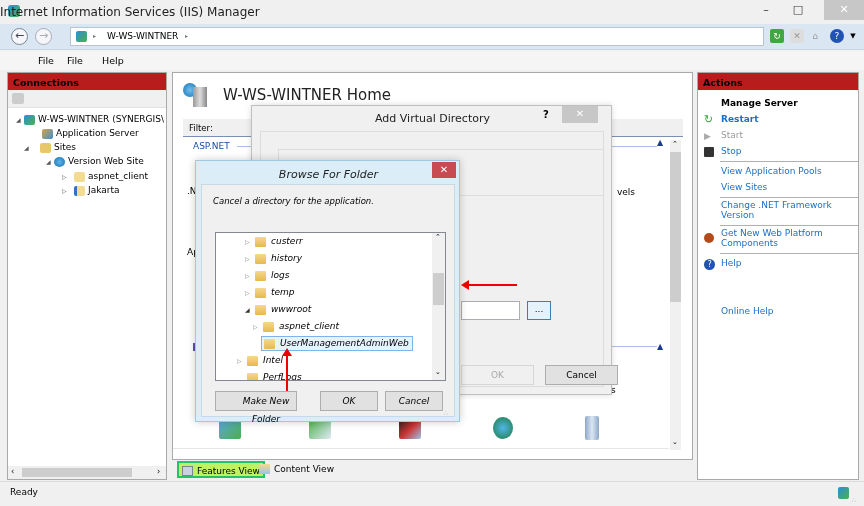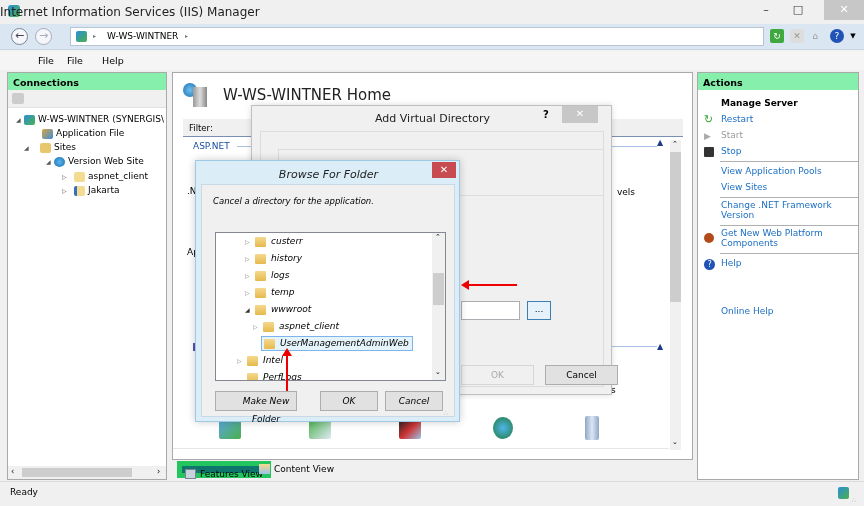--- a/index.html
+++ b/index.html
@@ -13,21 +13,21 @@
   
   #navbar { left:0; top:24px; width:864px; height:26px; background:#dbe6f3; border-bottom:1px solid #c8d4e2; }
   .nav-circle { position:absolute; top:4px; width:17px; height:17px; border-radius:50%; border:1px solid #7a8593; background:#f4f6f9; text-align:center; line-height:14px; font-size:11px; color:#445; }
   #addr { position:absolute; left:70px; top:3px; width:694px; height:19px; background:#fff; border:1px solid #b7c4d3; }
   #addr .crumb { position:absolute; left:36px; top:3px; font-size:9px; }
   .tb-icon { position:absolute; top:5px; width:14px; height:14px; border-radius:2px; font-size:9px; text-align:center; line-height:14px; }
   
   #menubar { left:0; top:51px; width:864px; height:19px; background:#f5f5f5; }
   #menubar span { position:absolute; top:4px; font-size:9.5px;padding-left:20px; }
   
-  .panel-head { position:absolute; height:17px; background:#86efac; font-weight:bold; font-size:9.5px; padding:4px 0 0 5px; }
+  .panel-head { position:absolute; height:17px; background:#b91c1c; font-weight:bold; font-size:9.5px; padding:4px 0 0 5px; }
   #conn { left:7px; top:72px; width:160px; height:408px; background:#fff; border:1px solid #a9a9a9; }
   #conn-tool { position:absolute; left:0; top:17px; width:158px; height:18px; background:#f0f0f0; border-bottom:1px solid #e0e0e0; }
   .tree-row { position:absolute; font-size:9px; white-space:nowrap; height:13px; line-height:13px; }
   .tree-row .ic { display:inline-block; width:11px; height:10px; vertical-align:middle; margin-right:3px; border-radius:2px; }
   .exp { display:inline-block; width:8px; font-size:6px; color:#555; vertical-align:middle; }
   #hscroll { position:absolute; left:0; bottom:0; width:158px; height:13px; background:#f0f0f0; }
   #hscroll .thumb { position:absolute; left:14px; top:2px; width:110px; height:9px; background:#cdcdcd; }
   
   #main { left:172px; top:72px; width:521px; height:388px; background:#fff; border:1px solid #a9a9a9; }
   #main-title { position:absolute; left:50px; top:13px; font-size:15px; color:#222; }
@@ -110,21 +110,21 @@
 
 <div id="conn" class="abs">
   <div class="panel-head" style="left:0;top:0;width:158px;">Connections</div>
   <div id="conn-tool">
     <div class="abs" style="left:4px;top:3px;width:12px;height:11px;background:#ccc;border-radius:2px;"></div>
   </div>
   <div class="tree-row" style="left:8px;top:40px;">
     <span class="exp">◢</span><span class="ic" style="background:linear-gradient(135deg,#2a8fd8,#4bb04b);"></span><span>W-WS-WINTNER (SYNERGIS\</span>
   </div>
   <div class="tree-row" style="left:34px;top:54px;">
-    <span class="ic" style="background:linear-gradient(135deg,#d9a441,#3a8fd8);"></span><span>Application File</span>
+    <span class="ic" style="background:linear-gradient(135deg,#d9a441,#3a8fd8);"></span><span>Application Server</span>
   </div>
   <div class="tree-row" style="left:16px;top:68px;">
     <span class="exp">◢</span><span class="ic" style="background:#e7c66c;margin-left:8px;"></span><span>Sites</span>
   </div>
   <div class="tree-row" style="left:38px;top:82px;">
     <span class="exp">◢</span><span class="ic" style="background:radial-gradient(circle,#5bb5ea,#1a6fb0);border-radius:50%;"></span><span>Version Web Site</span>
   </div>
   <div class="tree-row" style="left:54px;top:97px;">
     <span class="exp">▷</span><span class="ic" style="background:#f3dc91;margin-left:4px;"></span><span>aspnet_client</span>
   </div>
@@ -165,33 +165,33 @@
   <div class="abs" style="left:412px;top:343px;width:14px;height:24px;background:linear-gradient(90deg,#8fa8c8,#dbe6f3,#8fa8c8);border-radius:2px;"></div>
   <div class="abs" style="left:0;top:375px;width:496px;height:1px;background:#e6e6e6;"></div>
   <div id="main-vscroll">
     <span class="abs" style="left:2px;top:0;font-size:7px;">⌃</span>
     <div class="thumb"></div>
     <span class="abs" style="left:2px;top:298px;font-size:7px;">⌄</span>
   </div>
 </div>
 
 <div id="viewtabs" class="abs">
-  <div class="view-tab" style="left:5px;border:5px solid #22c55e;background:#0f766e;">
+  <div class="view-tab" style="left:5px;border:2px solid #22c55e;background:#bef264;">
     <span class="abs" style="left:3px;top:3px;width:11px;height:10px;background:#c8d3de;border:1px solid #7a8593;"></span><span>Features View</span>
   </div>
   <div class="view-tab" style="left:84px;">
     <span class="abs" style="left:3px;top:3px;width:11px;height:10px;background:linear-gradient(#f6d98e,#9cc3e6);"></span><span>Content View</span>
   </div>
 </div>
 
 <div id="actions" class="abs">
   <div class="panel-head" style="left:0;top:0;width:160px;">Actions</div>
   <div class="abs" style="left:23px;top:25px;font-weight:bold;font-size:9px;">Manage Server</div>
   <div class="act-ico" style="top:42px;color:#3aa83a;font-size:11px;line-height:10px;">↻</div>
-  <div class="act" style="top:41px;">Restart</div>
+  <div class="act" style="top:41px;font-weight:bold;">Restart</div>
   <div class="act-ico" style="top:58px;color:#aaa;font-size:9px;line-height:10px;">▶</div>
   <div class="act" style="top:57px;color:#9a9a9a;">Start</div>
   <div class="act-ico" style="top:74px;background:#333;border-radius:1px;"></div>
   <div class="act" style="top:73px;">Stop</div>
   <div class="act-sep" style="top:88px;"></div>
   <div class="act" style="top:93px;">View Application Pools</div>
   <div class="act" style="top:109px;">View Sites</div>
   <div class="act-sep" style="top:124px;"></div>
   <div class="act" style="top:127px;">
     <div>Change .NET Framework</div>

